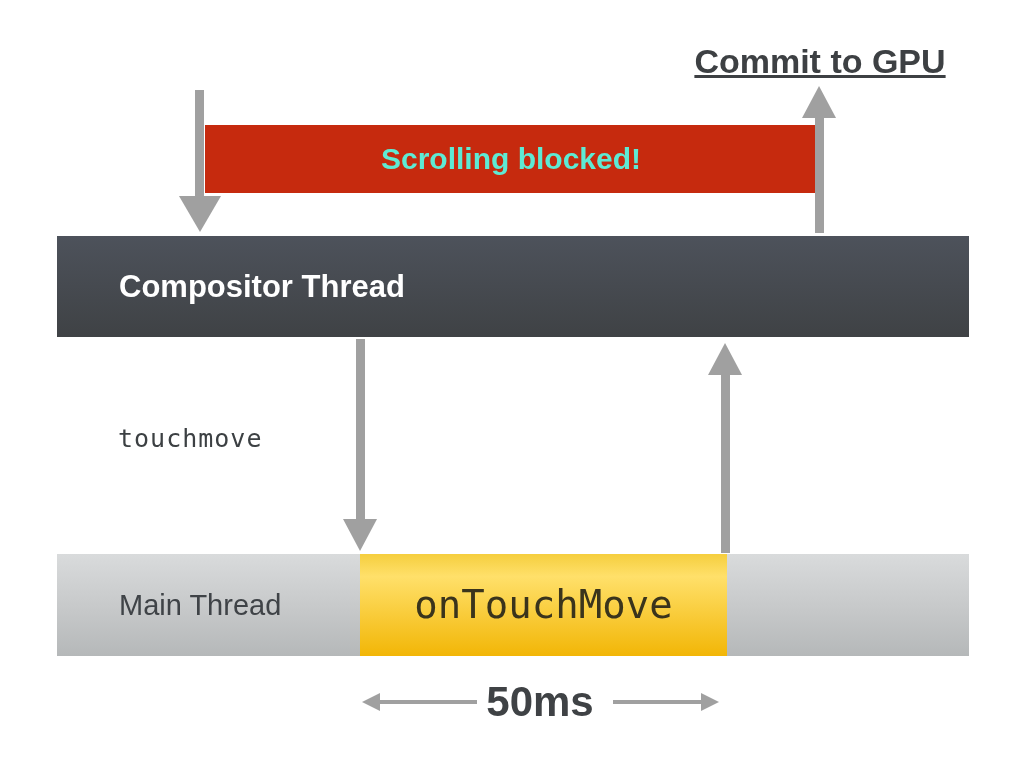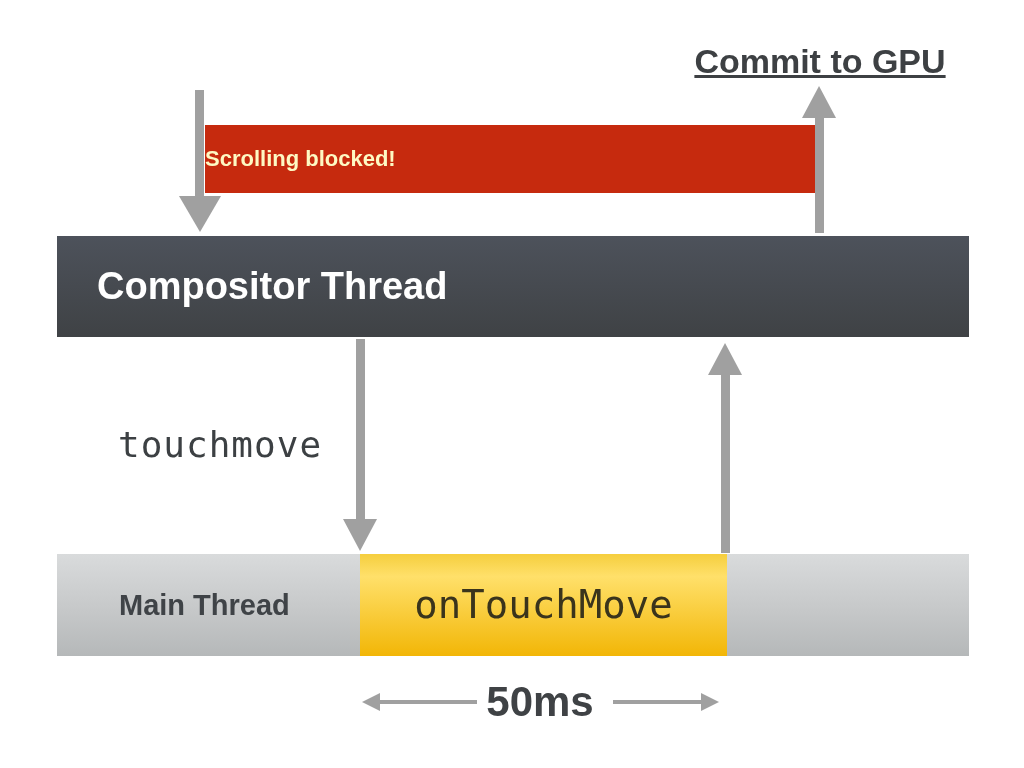--- a/index.html
+++ b/index.html
@@ -27,55 +27,55 @@
   .blocked-bar {
     position: absolute;
     left: 205px; top: 125px;
     width: 612px; height: 68px;
     background: #c62a0e;
   }
   .blocked-bar .banner-text {
     display: block;
     width: 100%;
     line-height: 68px;
-    text-align: left;
-    color: #fef9c3;
-    font-weight: bold;
-    font-size: 22px;
+    text-align: center;
+    color: #5eead4;
+    font-weight: bold;
+    font-size: 30px;
   }
 
   
   .compositor-bar {
     position: absolute;
     left: 57px; top: 236px;
     width: 912px; height: 101px;
     background: linear-gradient(180deg, #4d525b 0%, #3f4245 100%);
   }
   .compositor-bar .bar-text {
     display: block;
-    padding-left: 40px;
+    padding-left: 62px;
     line-height: 101px;
     color: #ffffff;
     font-weight: bold;
-    font-size: 38px;
+    font-size: 31px;
   }
 
   
   .main-bar {
     position: absolute;
     left: 57px; top: 554px;
     width: 912px; height: 102px;
     background: linear-gradient(180deg, #d9dbdc 0%, #c6c8c9 55%, #b5b8b9 100%);
   }
   .main-bar .bar-text {
     position: absolute;
     left: 62px; top: 0;
     line-height: 102px;
     color: #3f4347;
-    font-weight: bold;
+    font-weight: normal;
     font-size: 29px;
   }
   .busy-segment {
     position: absolute;
     left: 303px; top: 0;
     width: 367px; height: 102px;
     background: linear-gradient(180deg, #f5ce3e 0%, #ffe06a 22%, #f2b606 100%);
   }
   .busy-segment .task-text {
     display: block;
@@ -86,21 +86,21 @@
     font-family: "DejaVu Sans Mono", monospace;
     font-size: 39px;
   }
 
   
   .touchmove-label {
     position: absolute;
     left: 118px; top: 424px;
     color: #3c4043;
     font-family: "DejaVu Sans Mono", monospace;
-    font-size: 36px;
+    font-size: 25px;
     letter-spacing: 1px;
     white-space: nowrap;
   }
 
   
   .duration-label {
     position: absolute;
     left: 470px; top: 678px;
     width: 140px;
     text-align: center;

